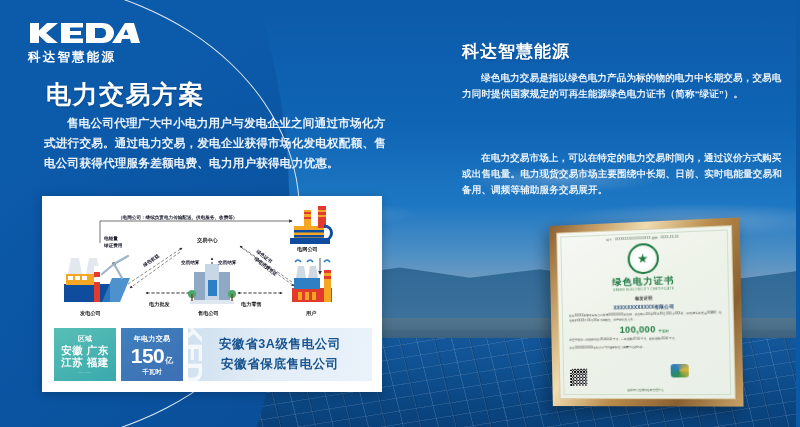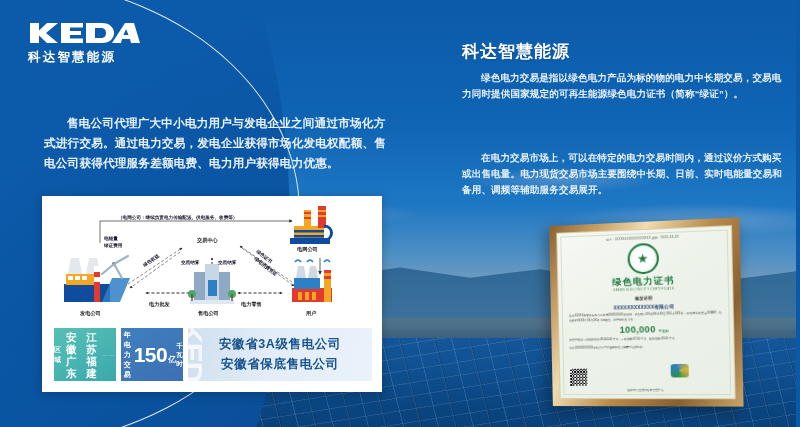--- a/index.html
+++ b/index.html
@@ -97,21 +97,21 @@
     position:absolute;left:42px;top:196px;width:340px;height:196px;
     background:#ffffff;box-shadow:0 2px 10px rgba(0,0,0,.22);
   }
   .diagram{position:absolute;left:0;top:0;width:340px;height:128px;}
   .dg-txt{position:absolute;font-size:4.6px;color:#1a1a2e;font-weight:bold;white-space:nowrap;}
   .dg-txt.lbl{font-size:5.2px;color:#222;}
 
   
   .stats{position:absolute;left:12px;top:132px;width:318px;height:53px;display:flex;gap:5px;}
   .stat{
-    width:62px;height:53px;display:flex;flex-direction:row;
+    width:62px;height:53px;display:flex;flex-direction:column;
     align-items:center;justify-content:center;color:#fff;text-align:center;
   }
   .stat.s1{background:linear-gradient(150deg,#58bfb5 0%,#3aa9ad 100%);}
   .stat.s2{background:linear-gradient(150deg,#49a8c4 0%,#3f8fc1 100%);}
   .stat.s3{background:linear-gradient(150deg,#3f80bd 0%,#3d6fb4 100%);}
   .stat-cap{font-size:7px;font-weight:bold;letter-spacing:.3px;line-height:10px;}
   .stat-pair{font-size:10.5px;font-weight:bold;line-height:12px;letter-spacing:.5px;}
   .stat-big{font-size:21px;font-weight:bold;line-height:23px;letter-spacing:-.5px;}
   .stat-unit{font-size:6.5px;font-weight:bold;line-height:9px;opacity:.95;}
   .stat-dots{font-size:6px;letter-spacing:1px;opacity:.8;line-height:7px;}
@@ -217,20 +217,21 @@
       <g fill="#ffffff">
         <path d="M2,1 L11,1 L11,8.5 L19,1 L30,1 L18,11 L30,21 L19,21 L11,13.5 L11,21 L2,21 Z"></path>
         <path d="M33,1 L55,1 L55,5.5 L42,5.5 L42,9 L53,9 L53,13 L42,13 L42,16.5 L55,16.5 L55,21 L33,21 Z"></path>
         <path d="M58,1 L74,1 C82,1 86,6 86,11 C86,16 82,21 74,21 L58,21 Z M67,6 L67,16 L73,16 C77,16 78,13.5 78,11 C78,8.5 77,6 73,6 Z"></path>
         <path d="M97,1 L106,1 L112,21 L103,21 L102,17 L94,17 L93,21 L84,21 Z M98,7 L95.5,13 L100.5,13 Z"></path>
       </g>
     </svg>
     <div class="logo-sub">科达智慧能源</div>
   </div>
 
+  <div class="main-title">电力交易方案</div>
   <div class="main-desc">售电公司代理广大中小电力用户与发电企业之间通过市场化方式进行交易。通过电力交易，发电企业获得市场化发电权配额、售电公司获得代理服务差额电费、电力用户获得电力优惠。</div>
 
   <div class="card">
 
     <div class="diagram">
       <svg width="340" height="128" viewBox="0 0 340 128">
         <defs>
           <marker id="ah" markerWidth="5" markerHeight="5" refX="4" refY="2.5" orient="auto">
             <path d="M0,0 L5,2.5 L0,5 z" fill="#333"></path>
           </marker>

